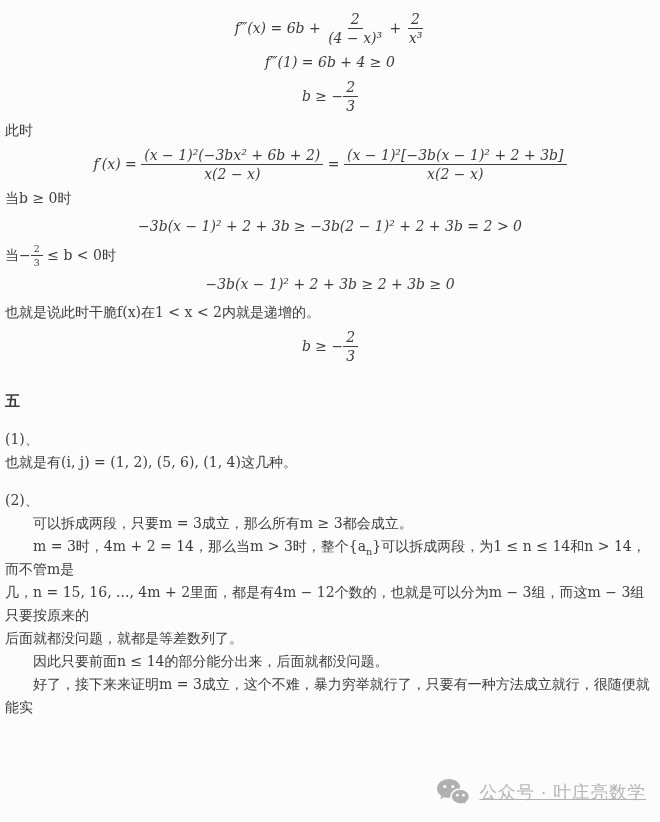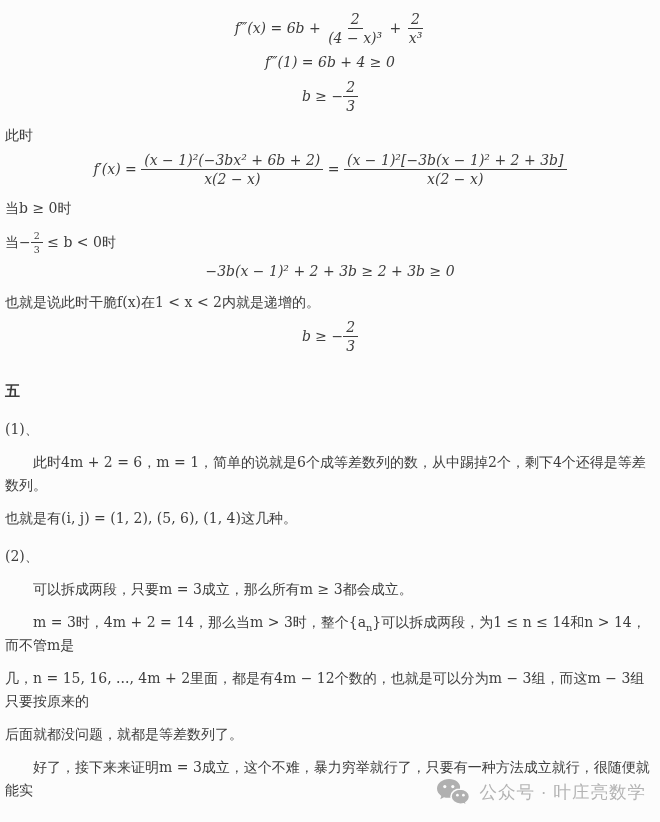--- a/index.html
+++ b/index.html
@@ -3,21 +3,21 @@
 <meta charset="utf-8">
 <style>
   html, body { margin: 0; padding: 0; }
   body {
     width: 660px; height: 822px;
     position: relative; overflow: hidden;
     font-family: "DejaVu Serif", "Liberation Serif", serif;
     font-size: 14px;
   }
   .doc { padding: 6px 5px 0 5px; }
-  .line { line-height: 23px; min-height: 23px; margin-top: 10px; }
+  .line { line-height: 23px; min-height: 23px; }
   .indent { text-indent: 2em; }
   .eq {
     text-align: center;
     font-style: italic;
     margin: 7px 0;
     line-height: 19px;
   }
   .eq.frline { margin: 5px 0; }
   .heading { font-weight: 700; font-size: 15px; margin-top: 26px; line-height: 23px; }
   .plabel { margin-top: 15px; }
@@ -58,47 +58,48 @@
 
   <div class="line">此时</div>
   <div class="eq frline">f′(x) = <span class="frac">
         <span class="num">(x − 1)²(−3bx² + 6b + 2)</span>
         <span class="den">x(2 − x)</span>
       </span> = <span class="frac">
         <span class="num">(x − 1)²[−3b(x − 1)² + 2 + 3b]</span>
         <span class="den">x(2 − x)</span>
       </span></div>
   <div class="line">当b ≥ 0时</div>
+  <div class="eq">−3b(x − 1)² + 2 + 3b ≥ −3b(2 − 1)² + 2 + 3b = 2 &gt; 0</div>
   <div class="line">当−<span class="frac small">
         <span class="num">2</span>
         <span class="den">3</span>
       </span> ≤ b &lt; 0时</div>
   <div class="eq">−3b(x − 1)² + 2 + 3b ≥ 2 + 3b ≥ 0</div>
   <div class="line">也就是说此时干脆f(x)在1 &lt; x &lt; 2内就是递增的。</div>
   <div class="eq frline">b ≥ −<span class="frac">
         <span class="num">2</span>
         <span class="den">3</span>
       </span></div>
 
   <div class="heading">五</div>
 
   <div class="line plabel">(1)、</div>
-  <div class="line indent">此时4m + 2 = 6，m = 1，简单的说就是6个成等差数列的数，从中踢掉2个，剩下4个还得是等差数列。</div>
   <div class="line">也就是有(i, j) = (1, 2), (5, 6), (1, 4)这几种。</div>
 
   <div class="line plabel">(2)、</div>
   <div class="line indent">可以拆成两段，只要m = 3成立，那么所有m ≥ 3都会成立。</div>
   <div class="line indent">m = 3时，4m + 2 = 14，那么当m &gt; 3时，整个{a<sub>n</sub>}可以拆成两段，为1 ≤ n ≤ 14和n &gt; 14，而不管m是</div>
   <div class="line">几，n = 15, 16, ..., 4m + 2里面，都是有4m − 12个数的，也就是可以分为m − 3组，而这m − 3组只要按原来的</div>
   <div class="line">后面就都没问题，就都是等差数列了。</div>
+  <div class="line indent">因此只要前面n ≤ 14的部分能分出来，后面就都没问题。</div>
   <div class="line indent">好了，接下来来证明m = 3成立，这个不难，暴力穷举就行了，只要有一种方法成立就行，很随便就能实</div>
 
 </div>
 
-<div class="watermark" style="color: rgb(179, 179, 179);">
+<div class="watermark" style="color: rgb(179, 179, 179); text-decoration: underline;">
   <svg class="wm-icon" width="34" height="28" viewBox="0 0 34 28" aria-hidden="true">
     <path d="M13 1 C6.4 1 1 5.3 1 10.6 c0 3 1.7 5.6 4.3 7.3 l-1 3.3 3.7-2 c1.2 0.4 2.6 0.6 4 0.6 6.6 0 12-4.3 12-9.6 C25 5.3 19.6 1 13 1 z" fill="#b0b0b0"></path>
     <circle cx="8.8" cy="8.6" r="1.6" fill="#fcfcfc"></circle>
     <circle cx="16.8" cy="8.6" r="1.6" fill="#fcfcfc"></circle>
     <path d="M24.5 11 c-5.2 0-9.5 3.4-9.5 7.6 0 4.2 4.3 7.6 9.5 7.6 1.1 0 2.2-0.15 3.2-0.45 l3 1.6-0.8-2.7 c2.1-1.4 3.6-3.6 3.6-6.05 0-4.2-4.3-7.6-9.5-7.6 z" fill="#b0b0b0" stroke="#fcfcfc" stroke-width="1.6"></path>
     <circle cx="21.4" cy="17.2" r="1.35" fill="#fcfcfc"></circle>
     <circle cx="27.4" cy="17.2" r="1.35" fill="#fcfcfc"></circle>
   </svg>
   <span>公众号 · 叶庄亮数学</span>
 </div>

